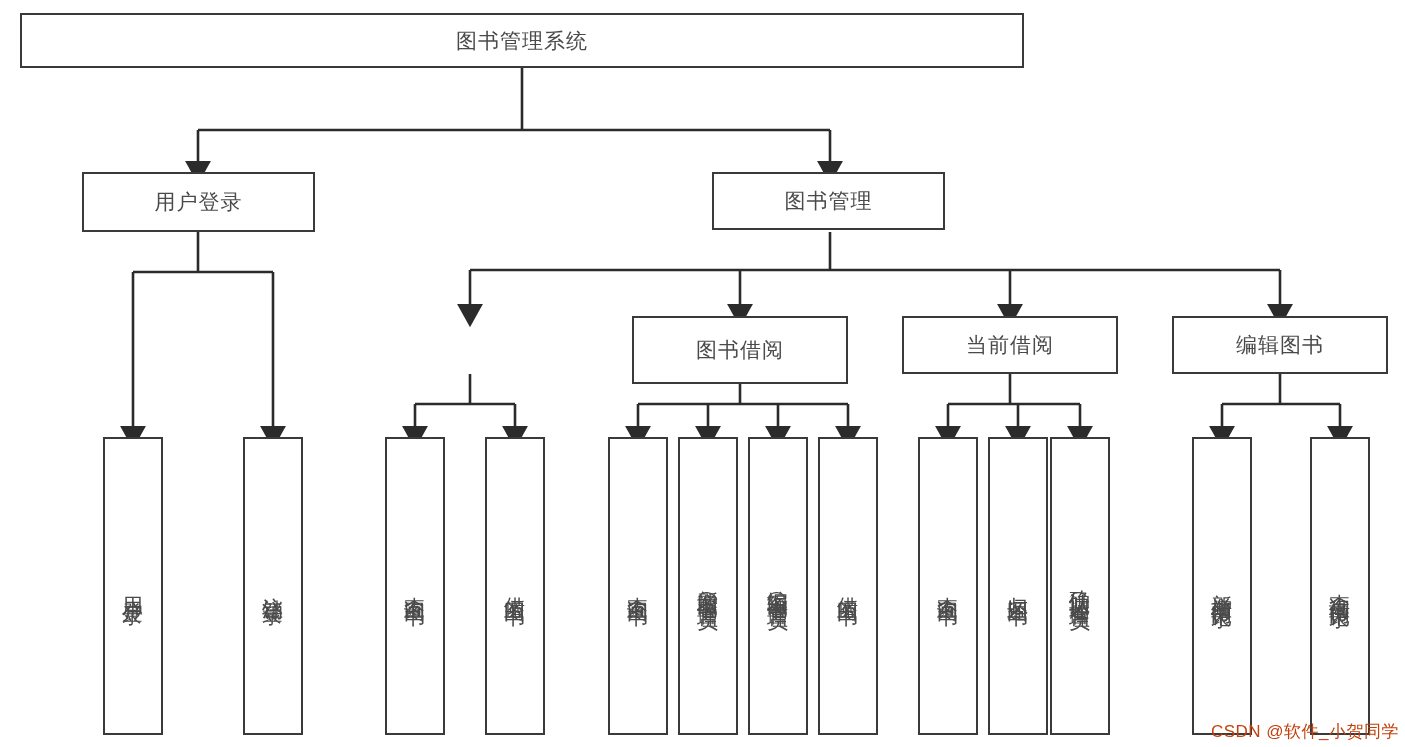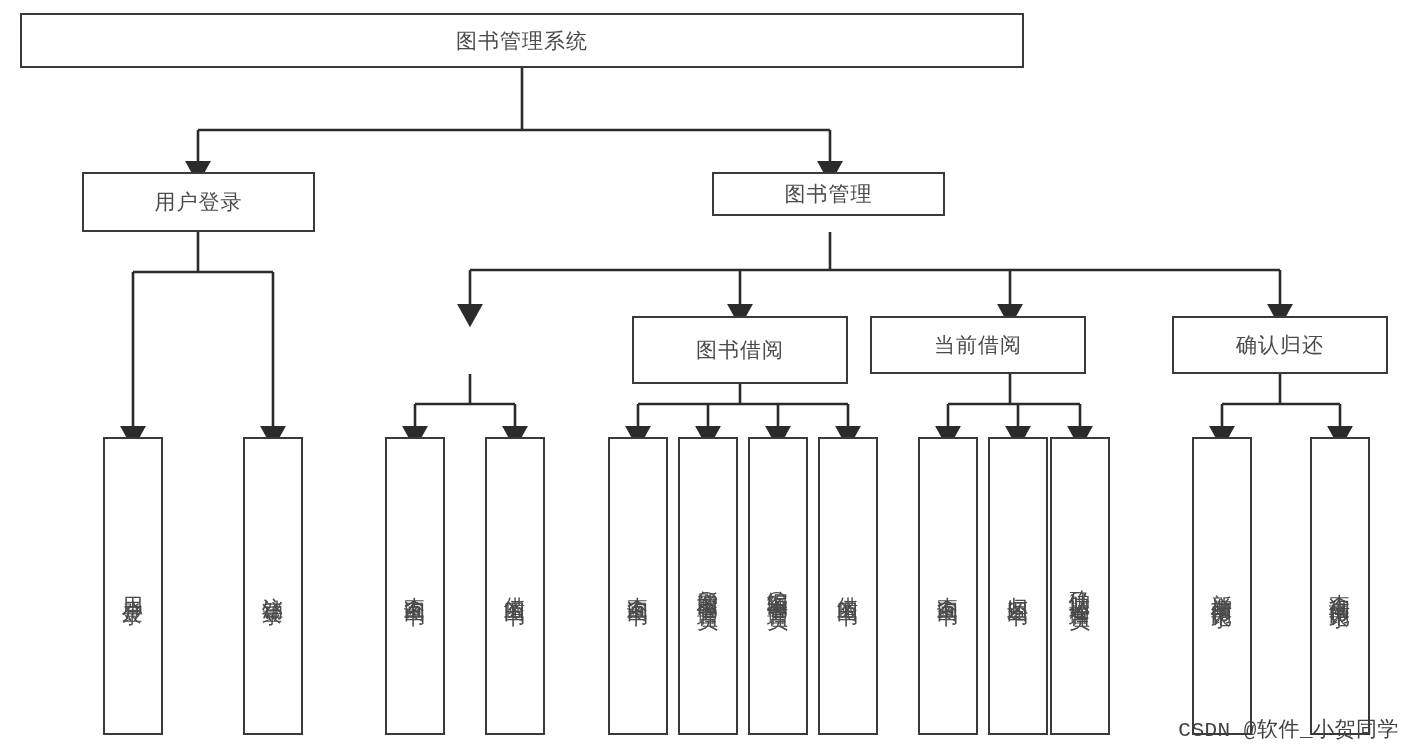--- a/index.html
+++ b/index.html
@@ -7,22 +7,22 @@
        font-family:"Liberation Sans","DejaVu Sans",sans-serif;}
   #stage{position:relative;width:1405px;height:747px;background:#fff;}
   svg{position:absolute;left:0;top:0;}
   .node{position:absolute;box-sizing:border-box;background:#fff;
         border:2.5px solid #3a3a3a;display:flex;align-items:center;
         justify-content:center;color:#4a4a4a;text-align:center;}
   .node.h{font-size:21px;letter-spacing:1px;}
   .node.v{writing-mode:vertical-rl;text-orientation:upright;
           font-size:21px;letter-spacing:3px;line-height:1;padding:8px 0;}
   .node.v .lbl{writing-mode:vertical-rl;text-orientation:upright;}
-  .watermark{position:absolute;right:6px;bottom:4px;color:#404040;
-             font-size:21px;letter-spacing:.5px;white-space:nowrap;font-family:Liberation Mono, monospace;}
+  .watermark{position:absolute;right:6px;bottom:4px;color:#c2410c;
+             font-size:17px;letter-spacing:.5px;white-space:nowrap;}
 </style>
 </head>
 <body>
 
 <div id="stage">
 
   <svg width="1405" height="747">
     <defs>
       <marker id="arw" markerWidth="12" markerHeight="12" refX="1.6" refY="5" orient="auto" markerUnits="strokeWidth">
         <path d="M0,0 L0,10 L9,5 z" fill="#2b2b2b"></path>
@@ -72,32 +72,32 @@
     </g>
   </svg>
 
   <div class="node h" style="left:20px;top:13px;width:1004px;height:55px;">
     <span class="lbl">图书管理系统</span>
   </div>
 
   <div class="node h" style="left:82px;top:172px;width:233px;height:60px;">
     <span class="lbl">用户登录</span>
   </div>
-  <div class="node h" style="left:712px;top:172px;width:233px;height:44px;">
+  <div class="node h" style="left:712px;top:172px;width:233px;height:58px;">
     <span class="lbl">图书管理</span>
   </div>
 
   <div class="node h" style="left:632px;top:316px;width:216px;height:68px;">
     <span class="lbl">图书借阅</span>
   </div>
-  <div class="node h" style="left:870px;top:316px;width:216px;height:58px;">
+  <div class="node h" style="left:902px;top:316px;width:216px;height:58px;">
     <span class="lbl">当前借阅</span>
   </div>
   <div class="node h" style="left:1172px;top:316px;width:216px;height:58px;">
-    <span class="lbl">确认归还</span>
+    <span class="lbl">编辑图书</span>
   </div>
 
   <div class="node v" style="left:103px;top:437px;width:60px;height:298px;">
     <span class="lbl">用户登录</span>
   </div>
   <div class="node v" style="left:243px;top:437px;width:60px;height:298px;">
     <span class="lbl">注销登录</span>
   </div>
 
   <div class="node v" style="left:385px;top:437px;width:60px;height:298px;">

